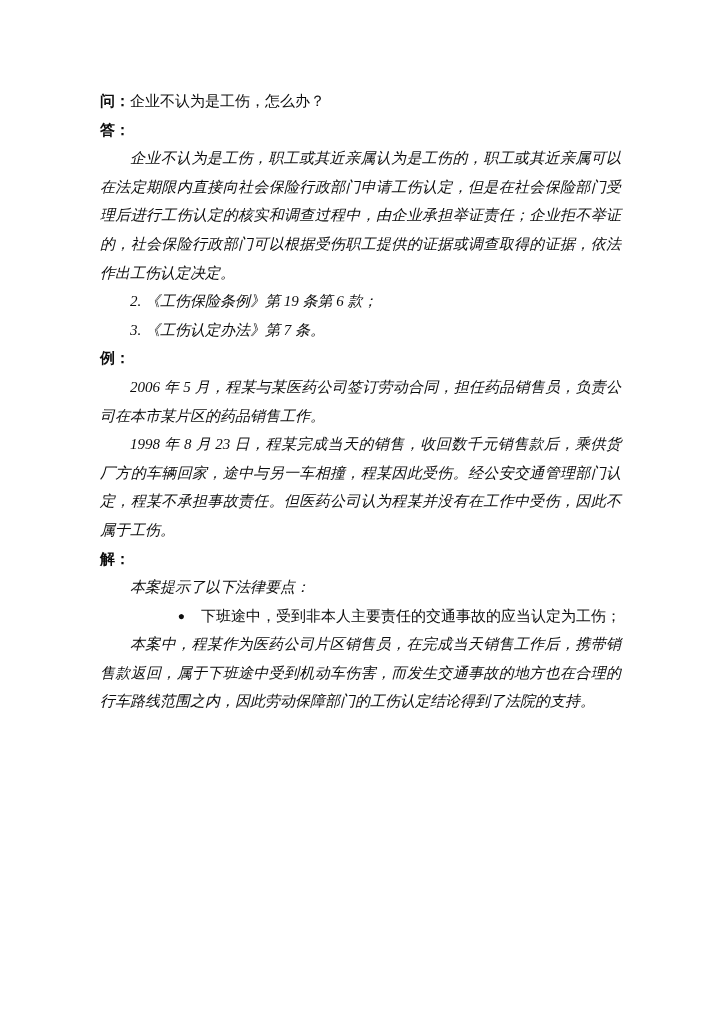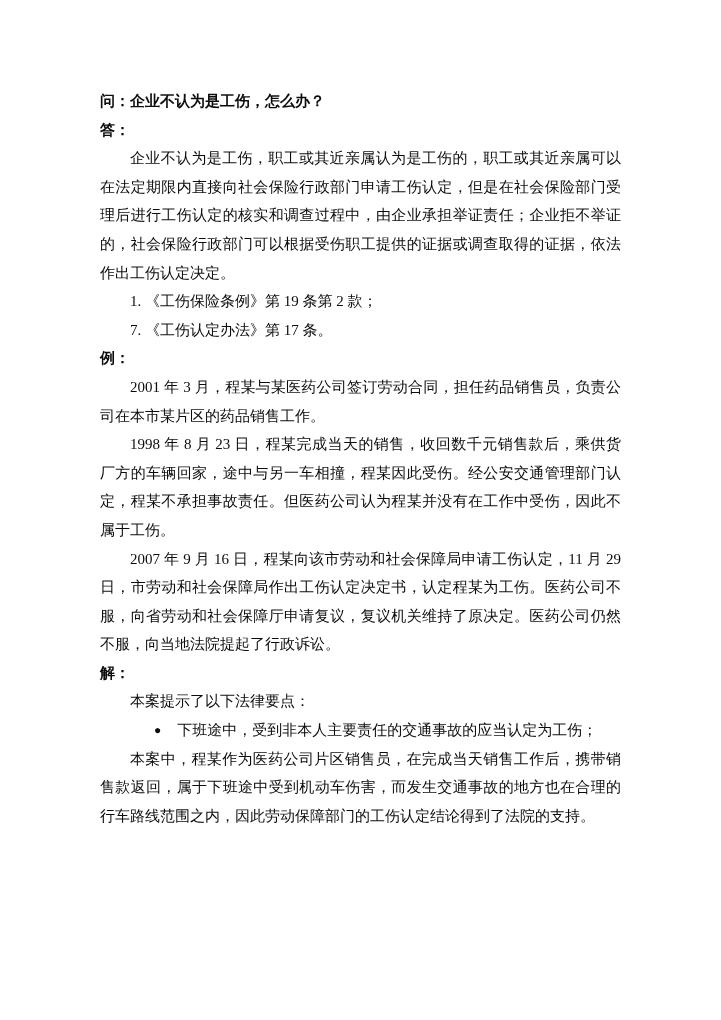--- a/index.html
+++ b/index.html
@@ -24,58 +24,58 @@
     line-height: 28.6px;
     text-align: justify;
   }
   .line { margin: 0; }
   .heading {
     font-weight: bold;
     text-align: left;
   }
   .para {
     text-indent: 2em;
+    font-style: italic;
   }
   .inline-label {
     font-weight: bold;
   }
   .q-text {
-    font-weight: bold;
+    font-weight: normal;
   }
   .bullet-item {
     padding-left: 2em;
-    text-align: center;
+    text-align: right;
   }
   .bullet-glyph {
     display: inline-block;
     margin-right: 16px;
     font-size: 12px;
     vertical-align: 1px;
   }
 </style>
 </head>
 <body>
 
 <div class="page">
 
   <p class="line heading"><span class="inline-label">问：</span><span class="q-text">企业不认为是工伤，怎么办？</span></p>
 
   <p class="line heading">答：</p>
 
   <p class="line para">企业不认为是工伤，职工或其近亲属认为是工伤的，职工或其近亲属可以在法定期限内直接向社会保险行政部门申请工伤认定，但是在社会保险部门受理后进行工伤认定的核实和调查过程中，由企业承担举证责任；企业拒不举证的，社会保险行政部门可以根据受伤职工提供的证据或调查取得的证据，依法作出工伤认定决定。</p>
 
 
-  <p class="line para">1. 《工伤保险条例》第 19 条第 2 款；</p>
-  <p class="line para">7. 《工伤认定办法》第 17 条。</p>
+  <p class="line para">2. 《工伤保险条例》第 19 条第 6 款；</p>
+  <p class="line para">3. 《工伤认定办法》第 7 条。</p>
 
   <p class="line heading">例：</p>
 
-  <p class="line para">2001 年 3 月，程某与某医药公司签订劳动合同，担任药品销售员，负责公司在本市某片区的药品销售工作。</p>
+  <p class="line para">2006 年 5 月，程某与某医药公司签订劳动合同，担任药品销售员，负责公司在本市某片区的药品销售工作。</p>
   <p class="line para">1998 年 8 月 23 日，程某完成当天的销售，收回数千元销售款后，乘供货厂方的车辆回家，途中与另一车相撞，程某因此受伤。经公安交通管理部门认定，程某不承担事故责任。但医药公司认为程某并没有在工作中受伤，因此不属于工伤。</p>
-  <p class="line para">2007 年 9 月 16 日，程某向该市劳动和社会保障局申请工伤认定，11 月 29 日，市劳动和社会保障局作出工伤认定决定书，认定程某为工伤。医药公司不服，向省劳动和社会保障厅申请复议，复议机关维持了原决定。医药公司仍然不服，向当地法院提起了行政诉讼。</p>
 
   <p class="line heading">解：</p>
 
   <p class="line para">本案提示了以下法律要点：</p>
 
   <p class="line bullet-item"><span class="bullet-glyph">●</span><span>下班途中，受到非本人主要责任的交通事故的应当认定为工伤；</span></p>
 
 
   <p class="line para">本案中，程某作为医药公司片区销售员，在完成当天销售工作后，携带销售款返回，属于下班途中受到机动车伤害，而发生交通事故的地方也在合理的行车路线范围之内，因此劳动保障部门的工伤认定结论得到了法院的支持。</p>
 

